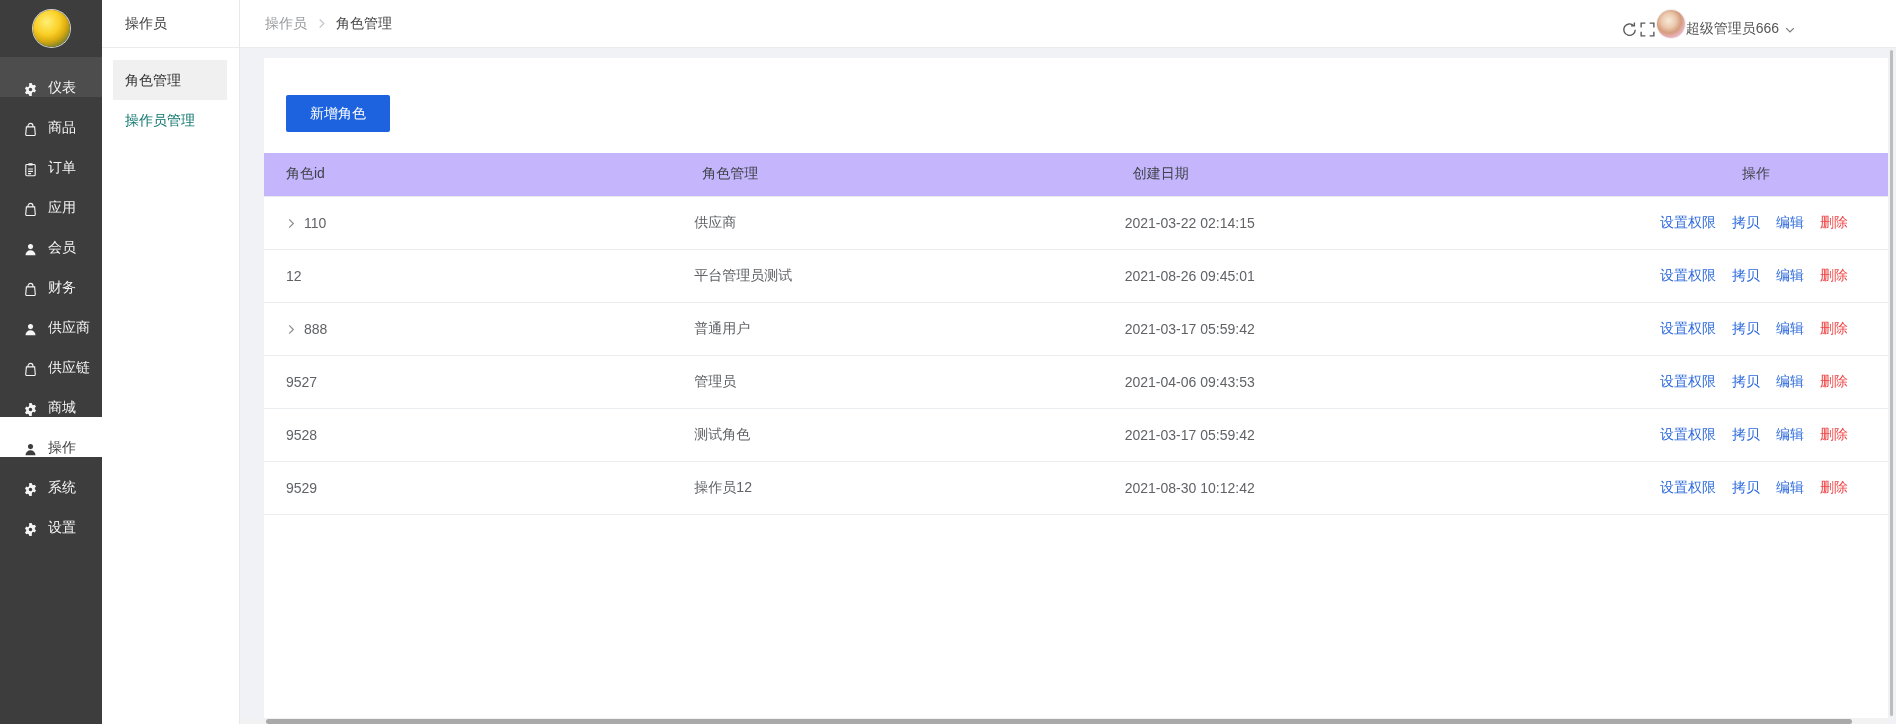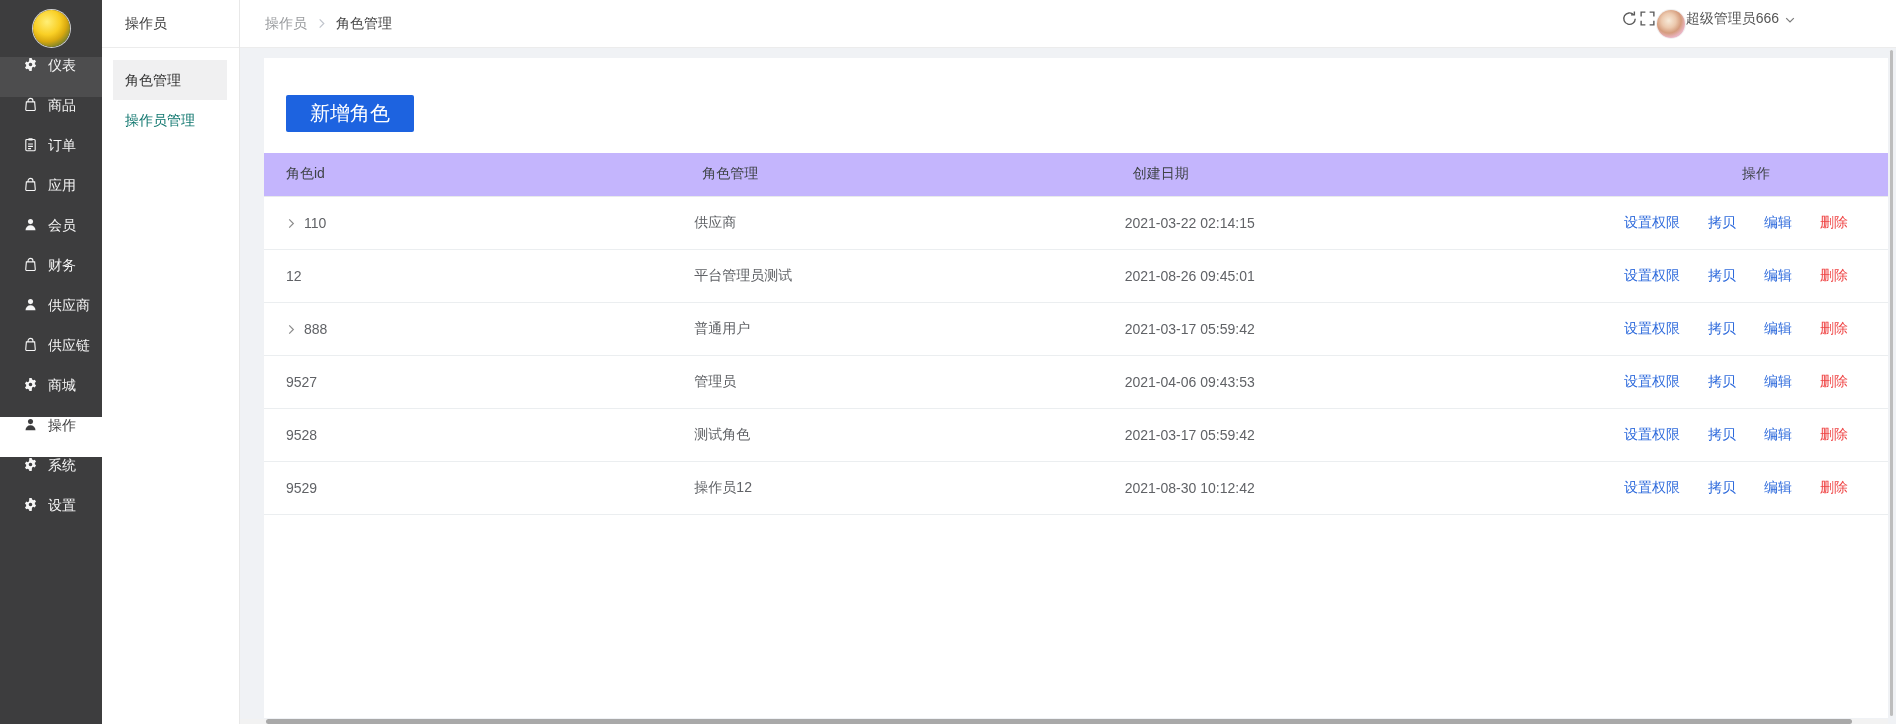--- a/index.html
+++ b/index.html
@@ -6,21 +6,21 @@
   html,body { width:1896px; height:724px; overflow:hidden;
     font-family:"Liberation Sans","DejaVu Sans",sans-serif; font-size:14px; }
   .app { display:flex; width:1896px; height:724px; background:#f0f2f5; }
 
   
   .sidebar { width:102px; flex-shrink:0; background:#3d3d3e; display:flex; flex-direction:column; }
   .logo-wrap { height:57px; display:flex; align-items:center; justify-content:center; }
   .logo { width:37px; height:37px; border-radius:50%;
     background: radial-gradient(circle at 38% 32%, #ffef76 0%, #f9cf25 38%, #d9a90f 58%, #6f7d2e 80%, #47511e 100%);
     box-shadow:0 0 0 1px rgba(255,255,255,.75); }
-  .s-item { height:40px; display:flex; align-items:flex-start; padding-left:23px; gap:10px;
+  .s-item { height:40px; display:flex; align-items:flex-end; padding-left:23px; gap:10px;
     color:#f5f5f5; font-size:14px; cursor:pointer; }
   .s-item.hover { background:#4d4d4e; }
   .s-item.active { background:#ffffff; color:#3d3d3e; }
   .s-icon { width:15px; height:15px; display:inline-flex; flex-shrink:0; }
   .s-icon svg { width:15px; height:15px; display:block; }
 
   
   .submenu { width:138px; flex-shrink:0; background:#fff; border-right:1px solid #e8e8e8; }
   .submenu-header { height:48px; line-height:47px; padding-left:23px; color:#3a3a3a;
     border-bottom:1px solid #ececec; }
@@ -29,48 +29,48 @@
     color:#0f766e; cursor:pointer; }
   .m-item.selected { background:#f0f0f1; color:#333; }
 
   
   .main { flex:1; min-width:0; display:flex; flex-direction:column; position:relative; }
   .topbar { height:48px; flex-shrink:0; background:#fff; border-bottom:1px solid #ececec;
     display:flex; align-items:center; justify-content:space-between; padding:0 100px 0 25px; }
   .breadcrumb { display:flex; align-items:center; gap:9px; color:#97999c; }
   .breadcrumb .current { color:#454545; }
   .crumb-sep { display:inline-flex; width:11px; height:11px; }
-  .topbar-right { display:flex; align-items:flex-start; gap:1px; }
+  .topbar-right { display:flex; align-items:flex-end; gap:1px; }
   .icon-btn { width:17px; height:17px; color:#5a5a5a; cursor:pointer; display:inline-flex; }
   .icon-btn svg { width:17px; height:17px; }
   .avatar { width:28px; height:28px; border-radius:50%; cursor:pointer;
     background: radial-gradient(circle at 42% 38%, #f7ead9 0%, #ecc9ae 30%, #d59c7d 52%, #eab5c4 72%, #cf93a6 100%);
     box-shadow:0 0 0 1px rgba(0,0,0,.06); }
   .user { display:flex; align-items:center; gap:5px; cursor:pointer; }
   .user-name { color:#565656; }
   .chev { display:inline-flex; width:12px; height:12px; margin-top:2px; }
 
   
   .content { flex:1; min-height:0; padding:10px 8px 6px 24px; }
   .card { background:#fff; height:100%; padding-top:37px; overflow:hidden; }
   .btn-add { margin-left:22px; height:37px; padding:0 24px; background:#1d63e0; color:#fff;
-    font-size:20px; border:none; border-radius:2px; cursor:pointer;
+    font-size:14px; border:none; border-radius:2px; cursor:pointer;
     font-family:"Liberation Sans","DejaVu Sans",sans-serif; }
   table { width:100%; border-collapse:collapse; margin-top:21px; table-layout:fixed; }
   thead th { background:#c4b5fd; height:43px; font-weight:400; color:#3f4347; text-align:left;
     padding:0 8px; border-bottom:1px solid #e8eaec; }
   tbody td { height:53px; border-bottom:1px solid #ebeef0; color:#606266; padding:0 0;
     white-space:nowrap; overflow:hidden; }
   th.col-id, td.cell-id { padding-left:22px; }
   th.ops { text-align:right; padding-right:118px; }
   td.cell-ops { text-align:right; padding-right:40px; }
   .expand-caret { display:inline-flex; width:11px; height:11px; margin-right:7px; cursor:pointer;
     vertical-align:-1px; color:#8c8c8c; }
   .expand-caret svg { width:11px; height:11px; }
-  .action-link { color:#2f6bdc; text-decoration:none; margin-left:28px; cursor:pointer; }
+  .action-link { color:#2f6bdc; text-decoration:none; margin-left:16px; cursor:pointer; }
   .action-link:first-child { margin-left:0; }
   .action-link.danger { color:#ef4444; }
 
   
   .hscroll { position:absolute; left:0; right:8px; bottom:0; height:5px; background:#f2f2f2; }
   .hscroll-thumb { height:5px; margin-left:26px; width:calc(100% - 62px); background:#a9a9a9; border-radius:3px; }
   .vscroll { position:absolute; right:3px; top:50px; bottom:8px; width:3px; background:#bdbdbd; border-radius:2px; }
 </style>
 </head>
 <body>

